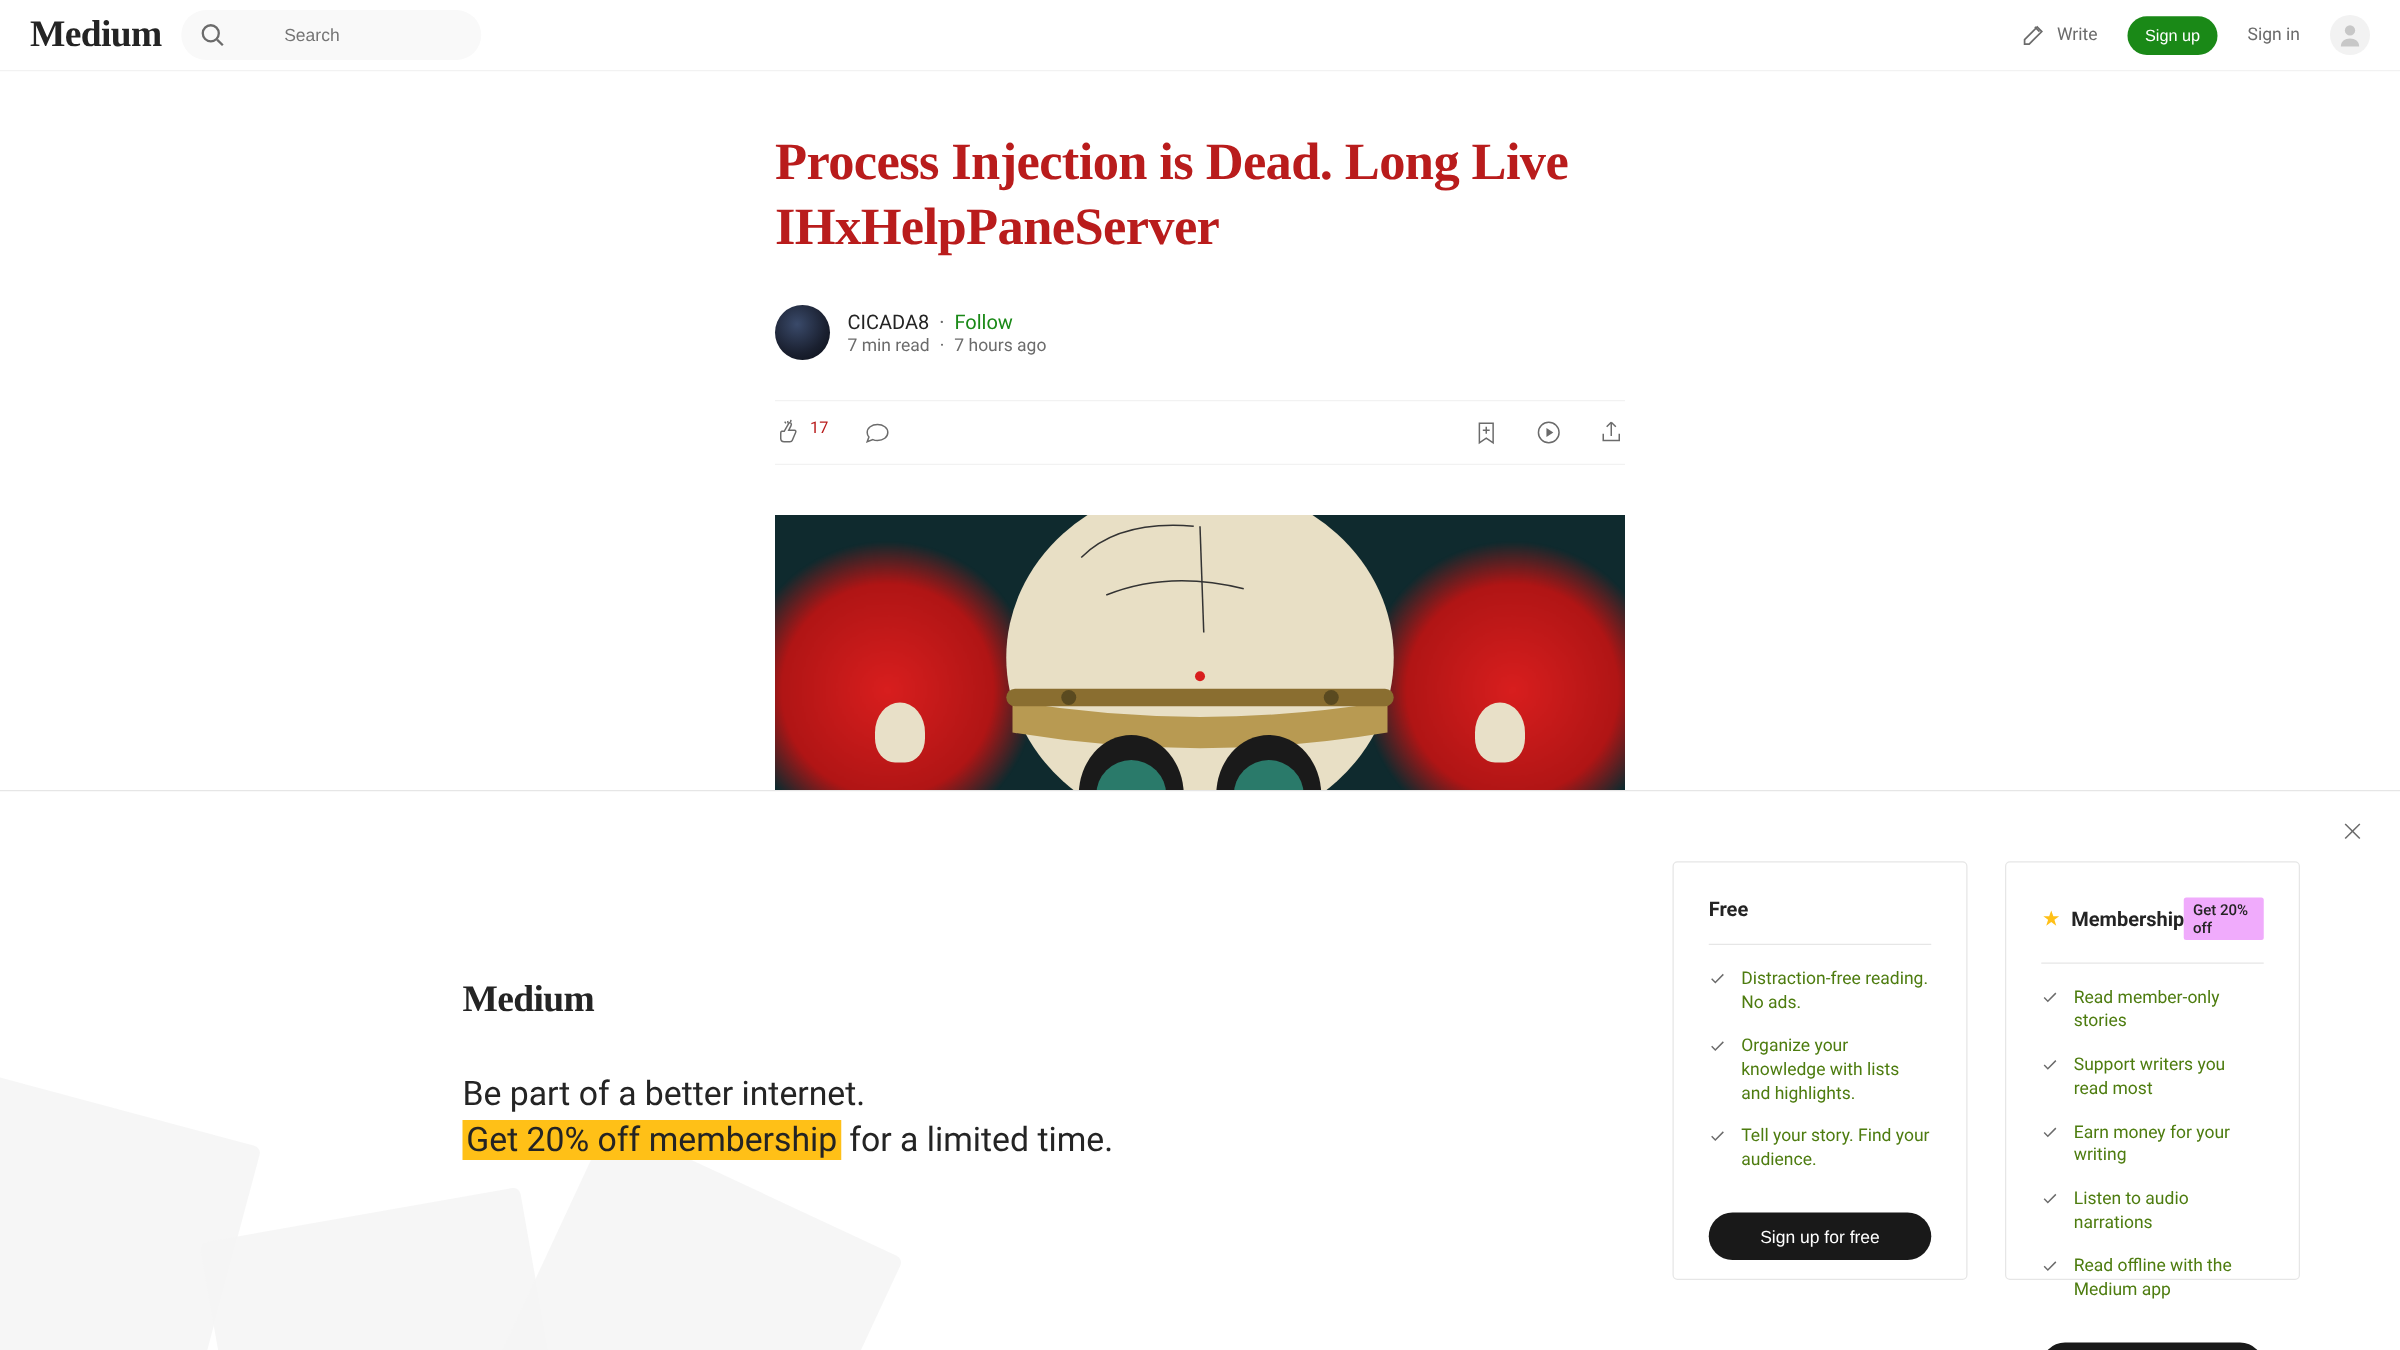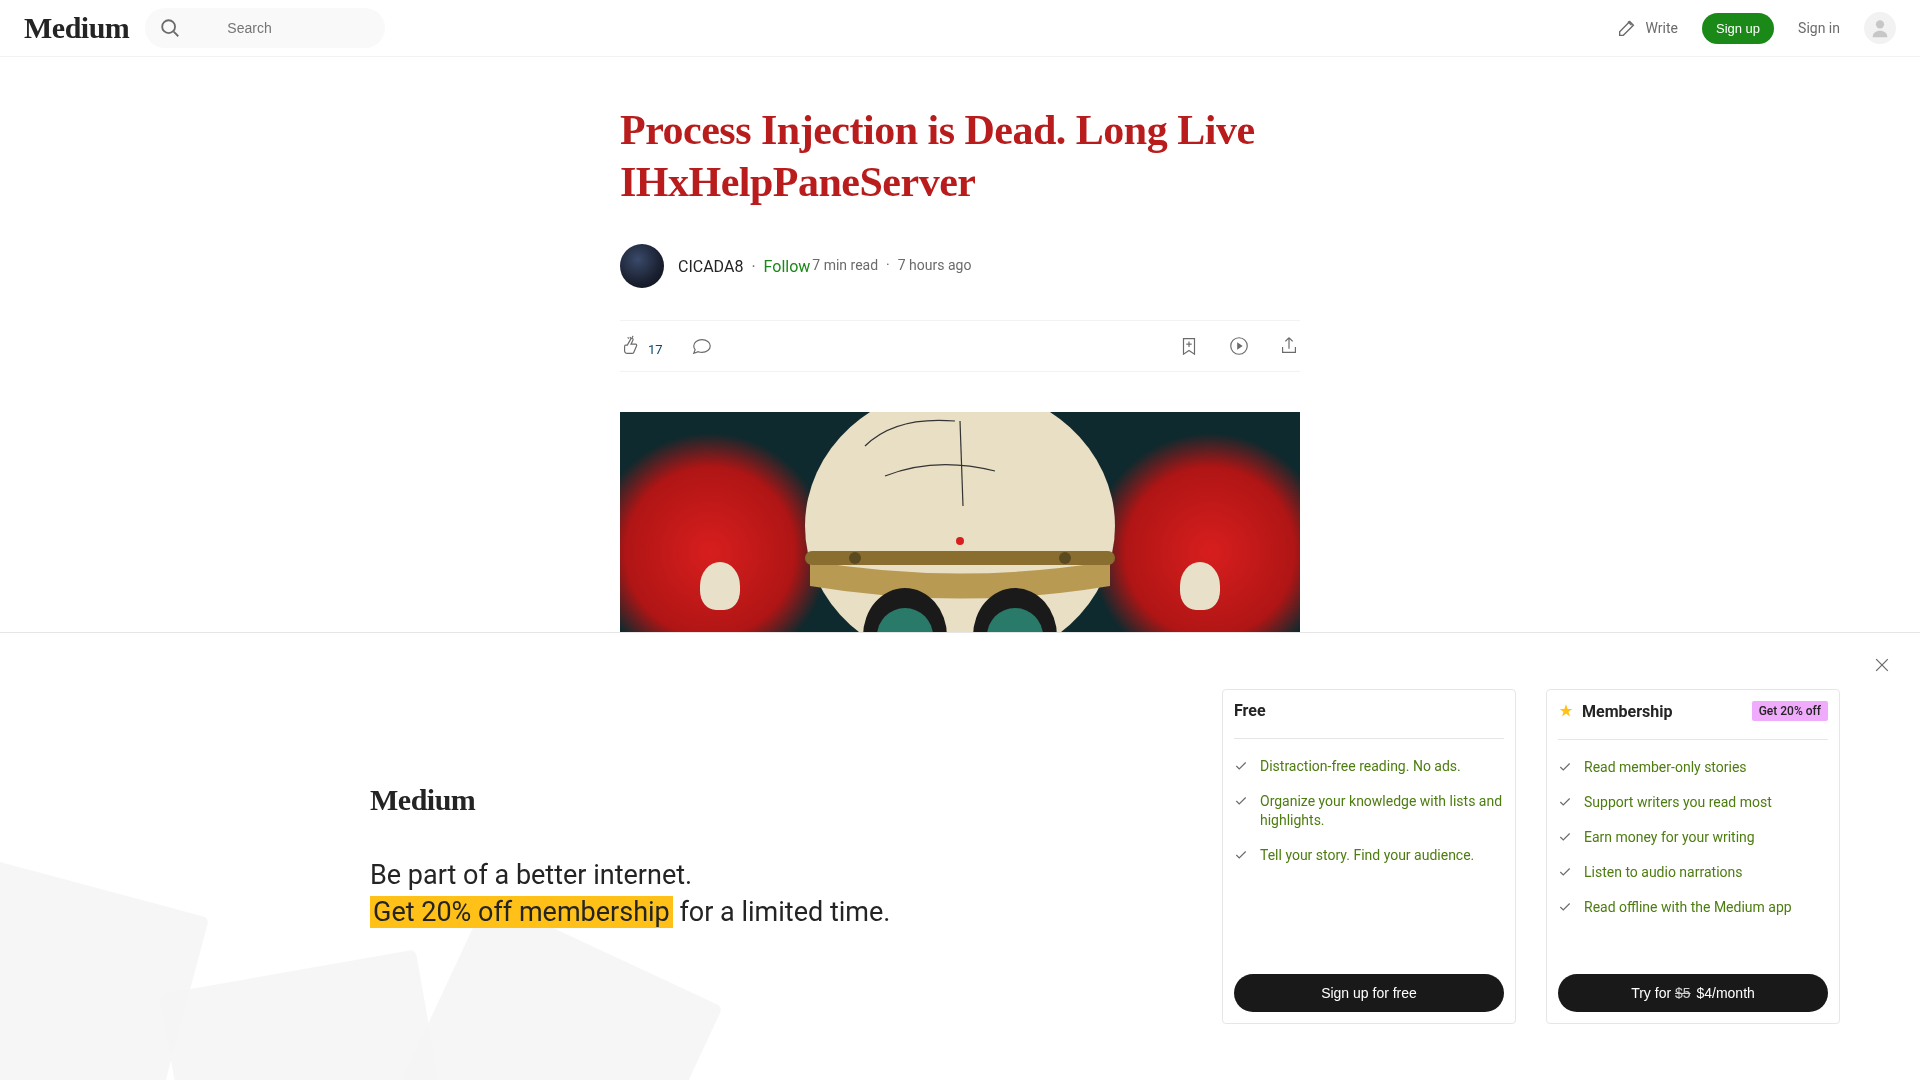--- a/index.html
+++ b/index.html
@@ -86,38 +86,38 @@
   .byline {
     display: flex;
     align-items: center;
     gap: 14px;
     margin-top: 36px;
   }
   .author-avatar {
     width: 44px; height: 44px; border-radius: 50%;
     background: radial-gradient(circle at 40% 35%, #3a4a6a 0%, #1a2030 60%, #0a0d15 100%);
   }
-  .byline-text { display: flex; flex-direction: row; gap: 2px; }
+  .byline-text { display: flex; flex-direction: column; gap: 2px; }
   .byline-row1 { display: flex; align-items: center; gap: 8px; font-size: 16px; }
   .author-name { color: #242424; }
   .dot { color: #6b6b6b; }
   .follow-link { color: #1a8917; cursor: pointer; }
   .byline-row2 { display: flex; gap: 8px; font-size: 14px; color: #6b6b6b; }
 
   .action-bar {
     margin-top: 32px;
     border-top: 1px solid #f2f2f2;
     border-bottom: 1px solid #f2f2f2;
     height: 52px;
     display: flex;
     align-items: center;
     justify-content: space-between;
   }
   .action-left, .action-right { display: flex; align-items: center; gap: 28px; }
-  .action-item { display: flex; align-items: flex-end; gap: 6px; color: #0c4a6e; font-size: 13px; cursor: pointer; }
+  .action-item { display: flex; align-items: flex-start; gap: 6px; color: #b91c1c; font-size: 13px; cursor: pointer; }
   .icon-btn { color: #6b6b6b; cursor: pointer; display: flex; }
 
   .hero-image {
     margin-top: 40px;
     width: 100%;
     height: 290px;
     background: #0f2a2e;
     position: relative;
     overflow: hidden;
   }
@@ -192,24 +192,24 @@
     background: #ffc017;
     padding: 0 3px;
   }
 
   .promo-cards {
     display: flex;
     gap: 30px;
     padding: 56px 80px 56px 0;
   }
   .promo-card {
-    width: 294px;
+    width: 236px;
     border: 1px solid #e6e6e6;
     border-radius: 4px;
-    padding: 11px;
+    padding: 28px;
     display: flex;
     flex-direction: column;
   }
   .card-header {
     display: flex;
     align-items: center;
     justify-content: space-between;
     padding-bottom: 18px;
     border-bottom: 1px solid #e6e6e6;
   }

